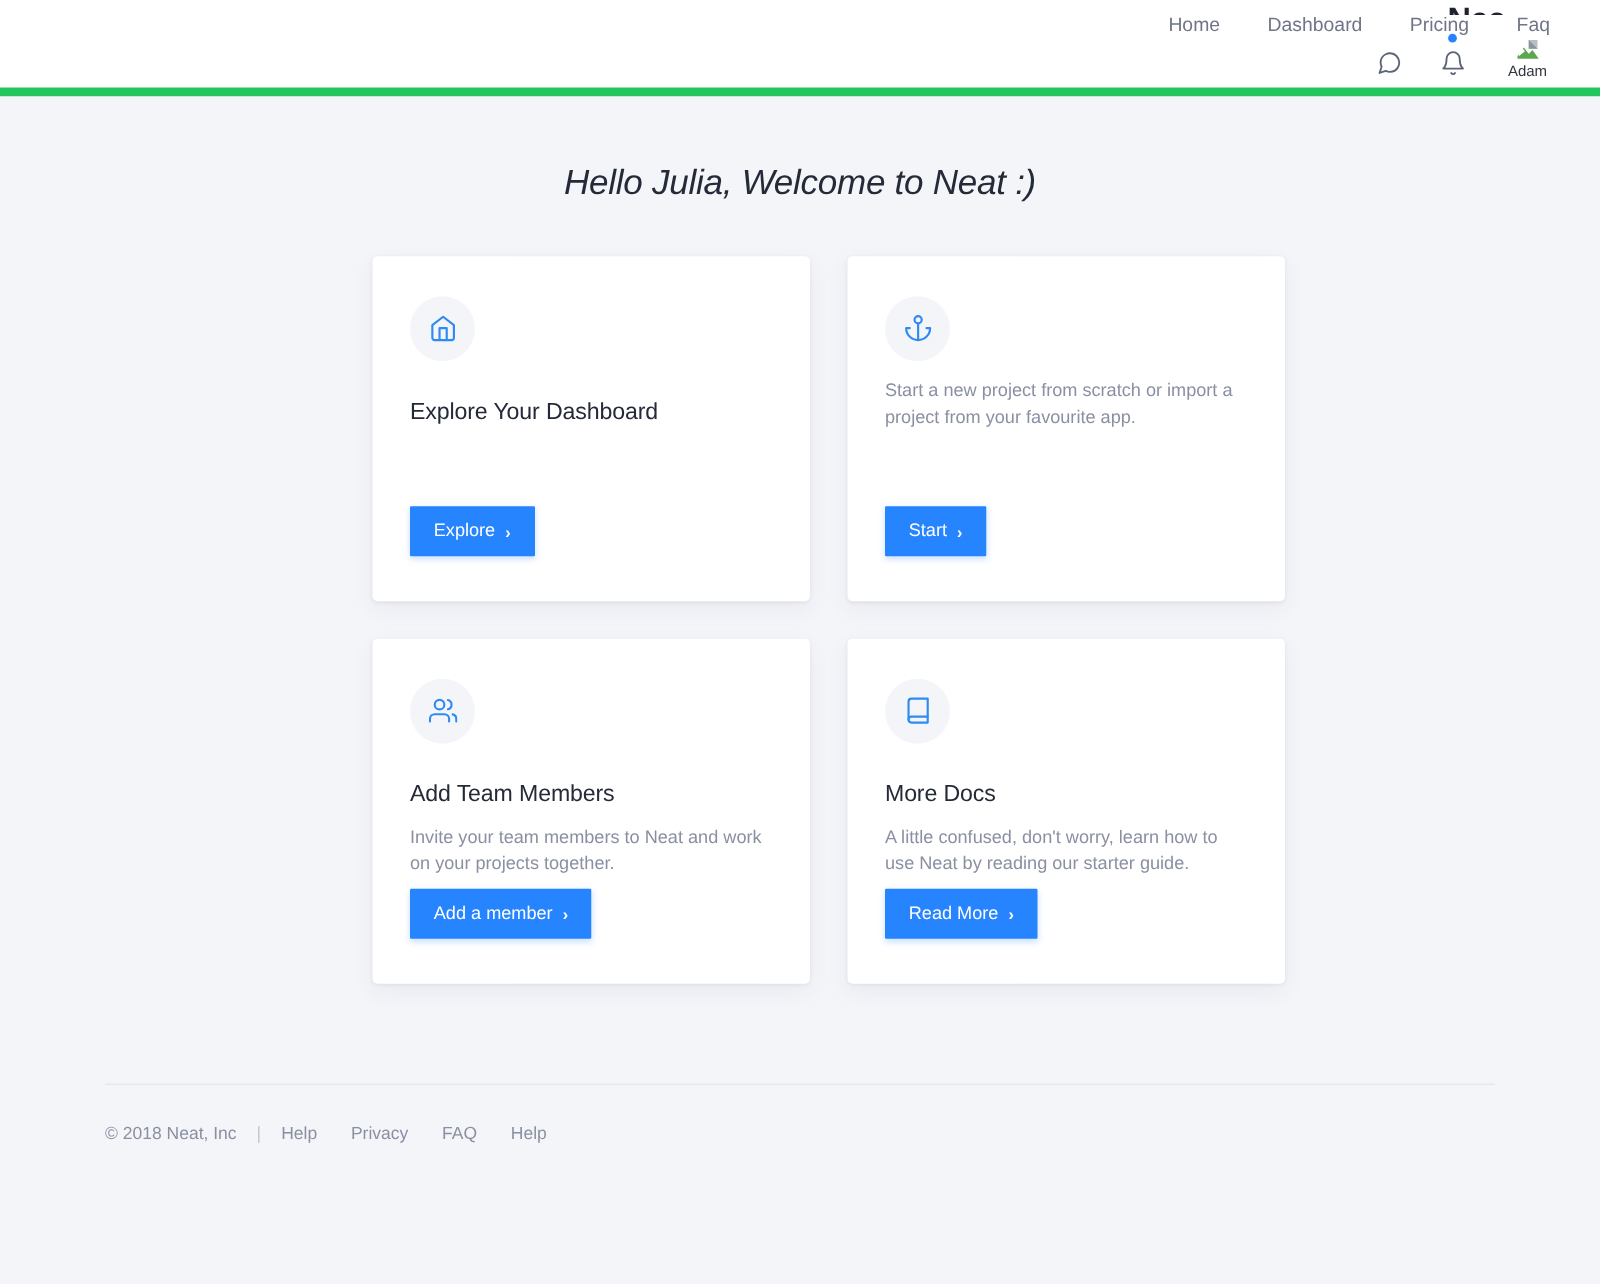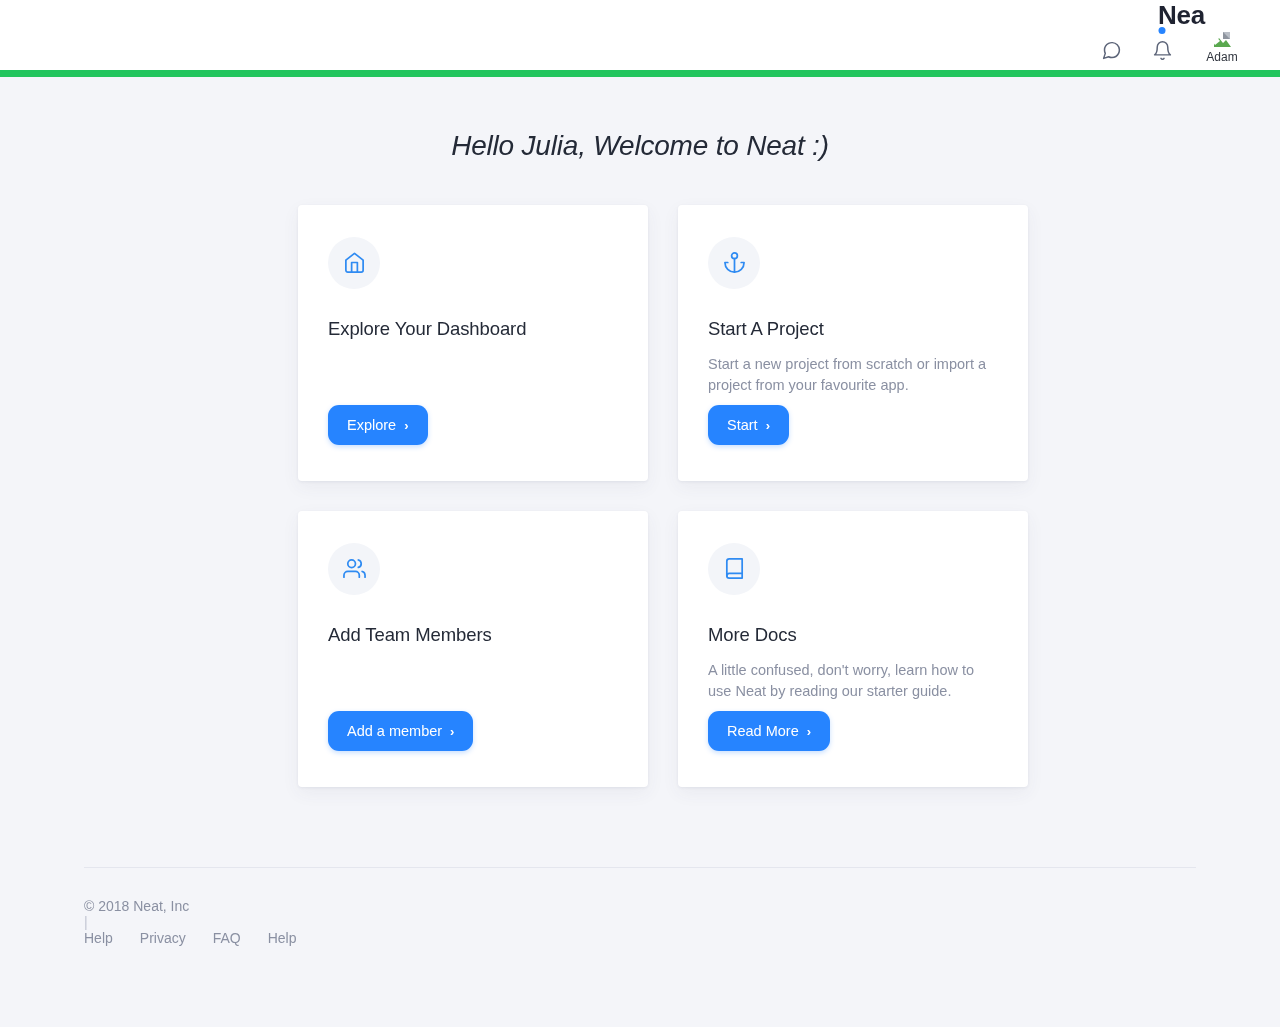--- a/index.html
+++ b/index.html
@@ -174,21 +174,21 @@
     line-height: 1.5;
     color: #8a90a2;
   }
 
   .card-btn {
     margin-top: auto;
     align-self: flex-start;
     background: #2684ff;
     color: #ffffff;
     border: none;
-    border-radius: 11px;
+    border-radius: 1px;
     font-family: inherit;
     font-size: 14.5px;
     padding: 12px 19px;
     cursor: pointer;
     display: inline-flex;
     align-items: center;
     gap: 8px;
     box-shadow: 0 2px 5px rgba(38,132,255,0.25);
   }
   .card-btn .chev {
@@ -202,37 +202,42 @@
   .footer {
     width: 1112px;
     margin: 0 auto;
     margin-top: 80px;
     border-top: 1px solid #e4e6ee;
     padding-top: 30px;
     display: flex;
     align-items: flex-start;
     font-size: 14px;
     color: #8a90a2;
-    flex-direction: column;
   }
   .footer-copy { margin-right: 16px; }
   .footer-sep { color: #c2c6d2; margin-right: 16px; }
   .footer-links { display: flex; gap: 27px; }
   .footer-link {
     color: #8a90a2;
     text-decoration: none;
     cursor: pointer;
   }
 </style>
 </head>
 <body>
 
 <div class="header">
   <div class="logo">Nea</div>
 
+  <nav class="nav">
+    <a class="nav-link">Home</a>
+    <a class="nav-link">Dashboard</a>
+    <a class="nav-link">Pricing</a>
+    <a class="nav-link">Faq</a>
+  </nav>
 
   <div class="header-right">
     <div class="icon-btn">
       <svg width="21" height="21" viewBox="0 0 24 24" fill="none" stroke="currentColor" stroke-width="1.7" stroke-linecap="round" stroke-linejoin="round">
         <path d="M21 11.5a8.38 8.38 0 0 1-.9 3.8 8.5 8.5 0 0 1-7.6 4.7 8.38 8.38 0 0 1-3.8-.9L3 21l1.9-5.7a8.38 8.38 0 0 1-.9-3.8 8.5 8.5 0 0 1 4.7-7.6 8.38 8.38 0 0 1 3.8-.9h.5a8.48 8.48 0 0 1 8 8v.5z"></path>
       </svg>
     </div>
 
     <div class="icon-btn">
       <span class="notif-dot"></span>
@@ -277,38 +282,38 @@
   </div>
 
   <div class="card">
     <div class="card-icon-circle">
       <svg width="23" height="23" viewBox="0 0 24 24" fill="none" stroke="currentColor" stroke-width="1.8" stroke-linecap="round" stroke-linejoin="round">
         <circle cx="12" cy="5" r="3"></circle>
         <line x1="12" y1="22" x2="12" y2="8"></line>
         <path d="M5 12H2a10 10 0 0 0 20 0h-3"></path>
       </svg>
     </div>
-    <div class="card-title">Start A Project</div>
     <div class="card-desc">Start a new project from scratch or import a project from your favourite app.</div>
     <button class="card-btn">
       <span>Start</span>
       <span class="chev">›</span>
     </button>
   </div>
 
   <div class="card">
     <div class="card-icon-circle">
       <svg width="23" height="23" viewBox="0 0 24 24" fill="none" stroke="currentColor" stroke-width="1.8" stroke-linecap="round" stroke-linejoin="round">
         <path d="M17 21v-2a4 4 0 0 0-4-4H5a4 4 0 0 0-4 4v2"></path>
         <circle cx="9" cy="7" r="4"></circle>
         <path d="M23 21v-2a4 4 0 0 0-3-3.87"></path>
         <path d="M16 3.13a4 4 0 0 1 0 7.75"></path>
       </svg>
     </div>
     <div class="card-title">Add Team Members</div>
+    <div class="card-desc">Invite your team members to Neat and work on your projects together.</div>
     <button class="card-btn">
       <span>Add a member</span>
       <span class="chev">›</span>
     </button>
   </div>
 
   <div class="card">
     <div class="card-icon-circle">
       <svg width="23" height="23" viewBox="0 0 24 24" fill="none" stroke="currentColor" stroke-width="1.8" stroke-linecap="round" stroke-linejoin="round">
         <path d="M4 19.5A2.5 2.5 0 0 1 6.5 17H20"></path>

